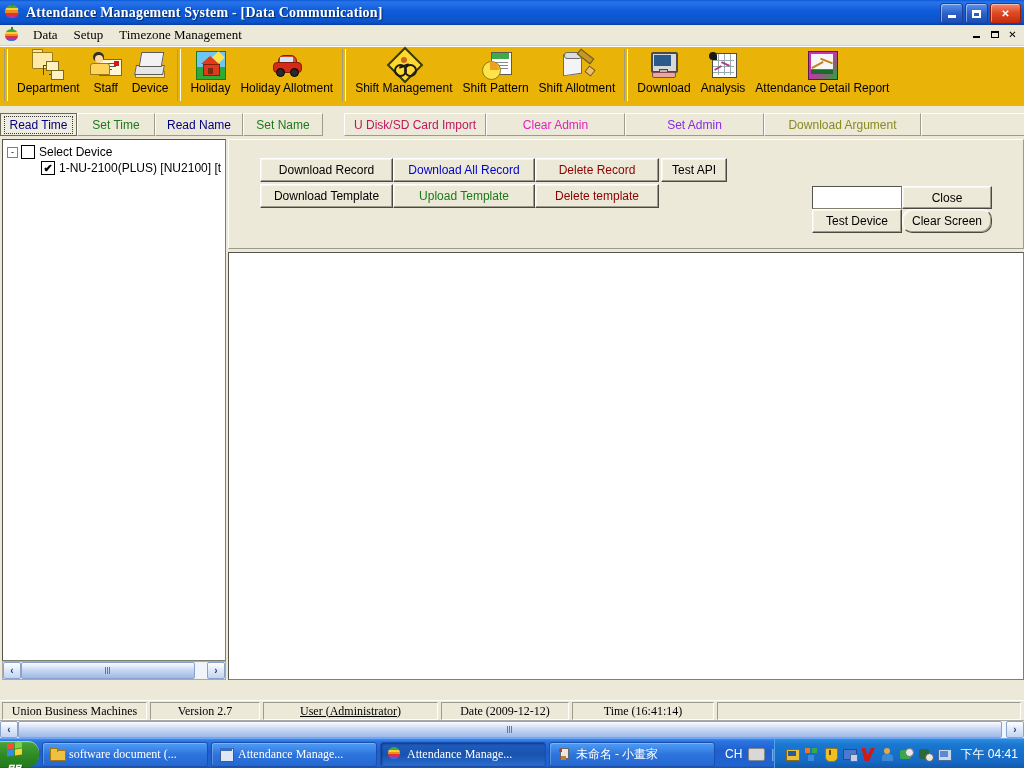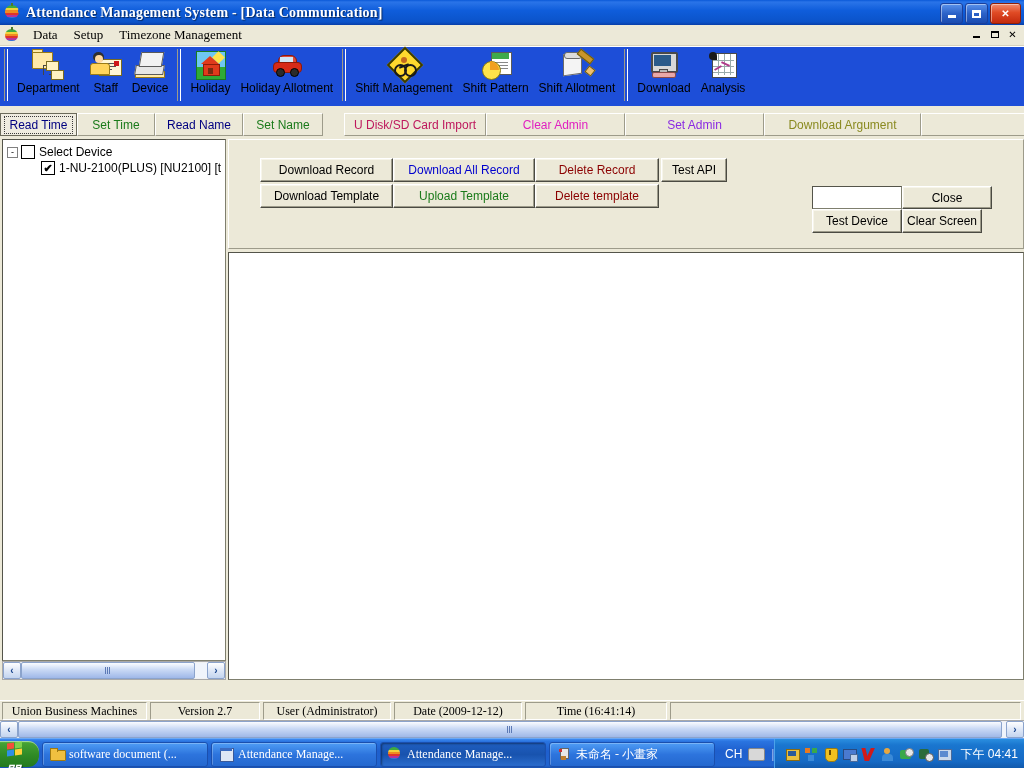--- a/index.html
+++ b/index.html
@@ -49,21 +49,21 @@
   }
   .mdi-btns{position:absolute;right:4px;top:2px;display:flex;gap:3px;align-items:center;}
   .mdibtn{width:15px;height:14px;display:flex;align-items:center;justify-content:center;
     font-size:10px;color:#000;font-family:"Liberation Sans",sans-serif;}
   .mdibtn .ul{width:7px;height:2px;background:#000;margin-top:6px;}
   .mdibtn .sq{width:8px;height:7px;border:1px solid #000;border-top-width:2px;box-sizing:border-box;}
 
   
   .toolbar{
     position:absolute;left:0;top:46px;width:1024px;height:59px;
-    background:#1d4ed8;display:flex;align-items:flex-start;
+    background:#eab308;display:flex;align-items:flex-start;
     border-top:1px solid #fff;
   }
   .tb-sep{width:2px;height:52px;margin:2px 4px 0 4px;
     border-left:1px solid #9d9b8a;border-right:1px solid #fff;flex:none;}
   .tb-item{
     display:flex;flex-direction:column;align-items:center;justify-content:flex-start;
     padding:2px 5px 0 5px;flex:none;cursor:default;
   }
   .tb-ico{width:32px;height:31px;position:relative;margin-bottom:2px;}
   .tb-lbl{font-size:12px;color:#000;white-space:nowrap;line-height:12px;}
@@ -440,20 +440,30 @@
         <div class="ic an-h" style="top:11px;"></div>
         <div class="ic an-h" style="top:17px;"></div>
         <div class="ic an-h" style="top:23px;"></div>
         <div class="an-line" style="left:7px;top:18px;width:8px;transform:rotate(-30deg);"></div>
         <div class="an-line" style="left:14px;top:14px;width:9px;transform:rotate(25deg);"></div>
         <div class="ic an-blk"></div>
       </div>
       <div class="tb-lbl">Analysis</div>
     </div>
 
+    <div class="tb-item">
+      <div class="tb-ico">
+        <div class="ic ar-bg"></div>
+          <div class="ic ar-wht"></div>
+        <div class="ic ar-l1"></div>
+          <div class="ic ar-l2"></div>
+          <div class="ic ar-bar"></div>
+      </div>
+      <div class="tb-lbl">Attendance Detail Report</div>
+    </div>
   </div>
 
   <div class="tabstrip">
     <div class="tab sel" style="width:77px;">
       <span class="tb-in" style="color:#000080;">Read Time</span>
       </div>
     <div class="tab" style="width:78px;color:#1a7a1a;">
       <span>Set Time</span>
       </div>
     <div class="tab" style="width:88px;color:#000080;">
@@ -527,31 +537,31 @@
       <span>Delete template</span>
       </div>
 
     <input class="tbox" style="position: absolute; left: 583px; top: 46px; width: 90px; height: 23px; font-size: 12px; padding: 0px 2px; outline: none;" value="" placeholder="">
     <div class="btn" style="position:absolute;left:673px;top:46px;width:90px;height:23px;">
       <span>Close</span>
       </div>
     <div class="btn" style="position:absolute;left:583px;top:69px;width:90px;height:24px;">
       <span>Test Device</span>
       </div>
-    <div class="btn" style="position:absolute;left:673px;top:69px;width:80px;height:24px;">
+    <div class="btn" style="position:absolute;left:673px;top:69px;width:90px;height:24px;border-radius:10px;">
       <span>Clear Screen</span>
       </div>
   </div>
 
   <div class="content"></div>
 
   <div class="statusbar">
     <div class="sb-cell" style="width:145px;">Union Business Machines</div>
     <div class="sb-cell" style="width:110px;">Version 2.7</div>
-    <div class="sb-cell" style="width:128px;">User (Administrator)</div>
+    <div class="sb-cell" style="width:175px;text-decoration:underline;">User (Administrator)</div>
     <div class="sb-cell" style="width:128px;">Date (2009-12-12)</div>
     <div class="sb-cell" style="width:142px;">Time (16:41:14)</div>
     <div class="sb-cell" style="flex:1;margin-right:3px;"></div>
   </div>
 
   <div class="botscroll">
     <div class="sb-arrow">‹</div>
     <div class="sb-track" style="display:flex;align-items:center;">
       <div class="sb-thumb" style="width:982px;">
         <div class="sb-grip"></div>

